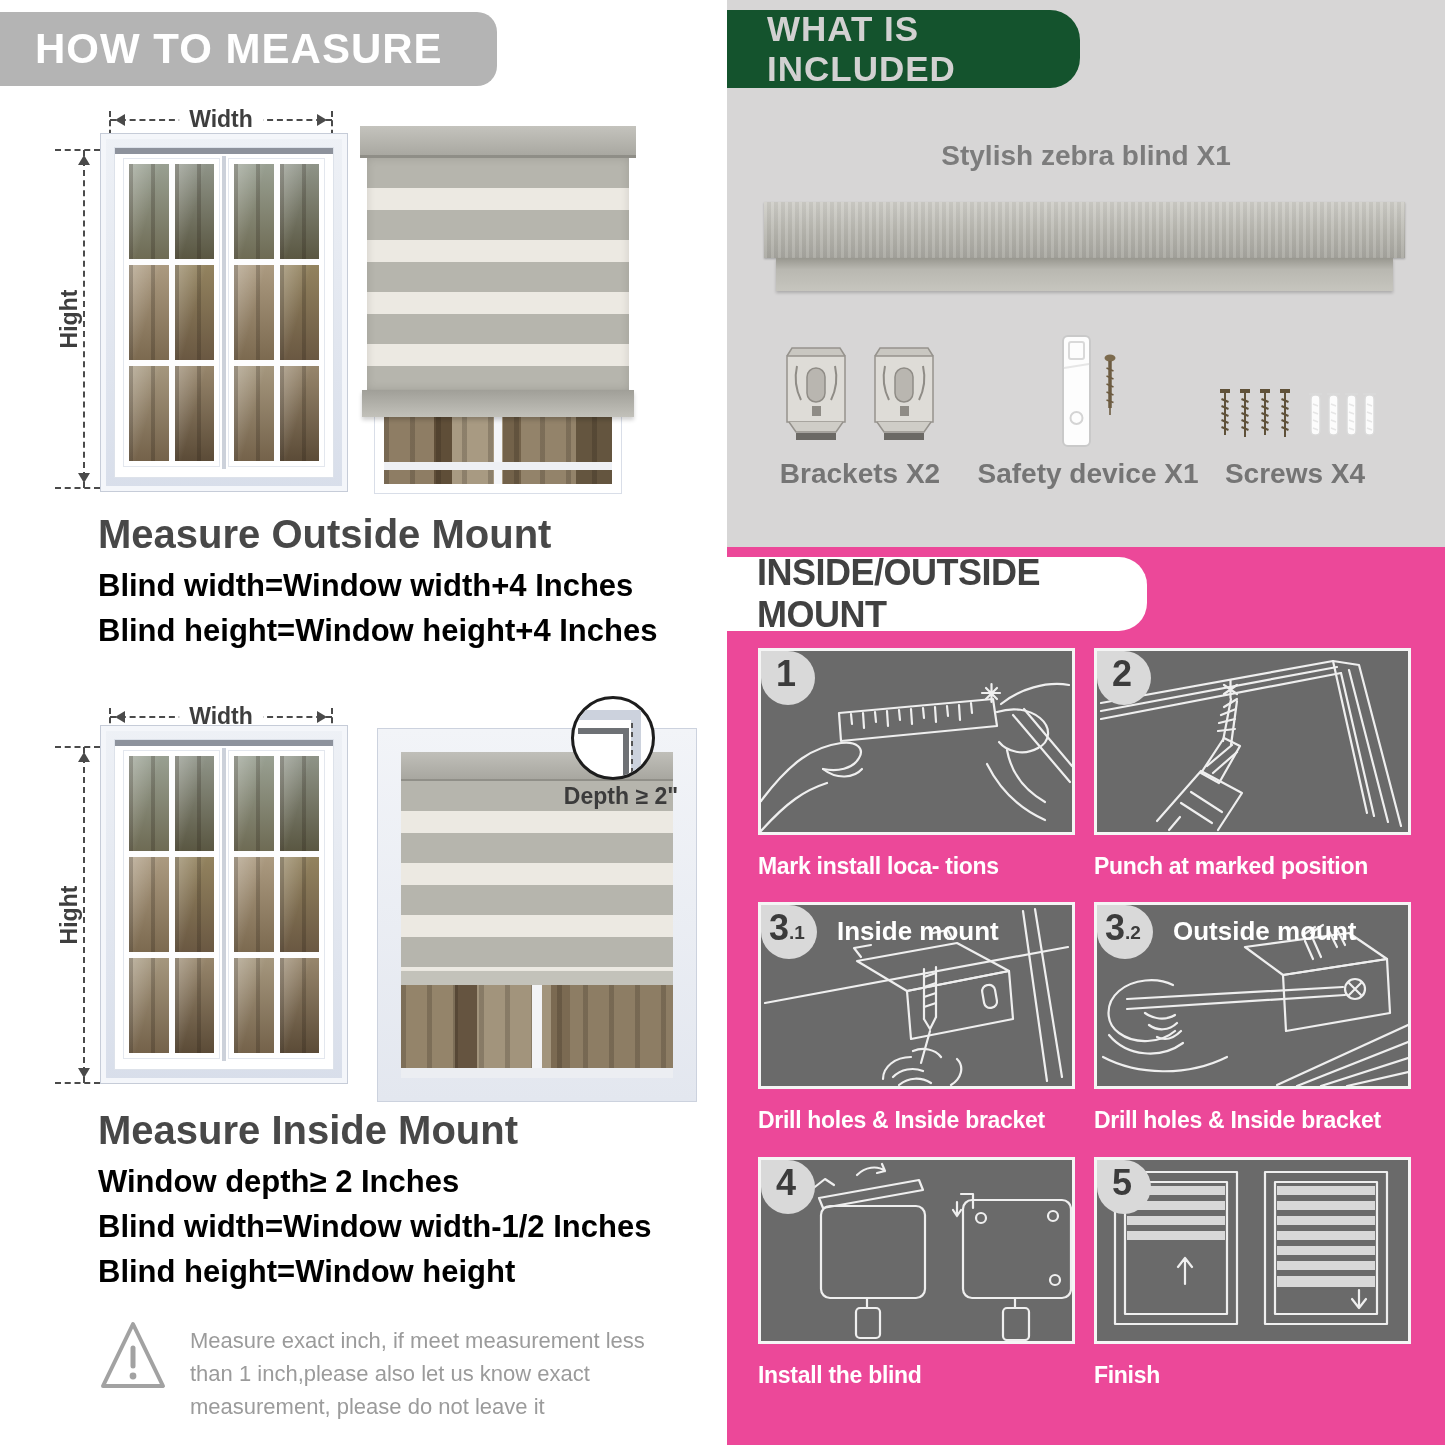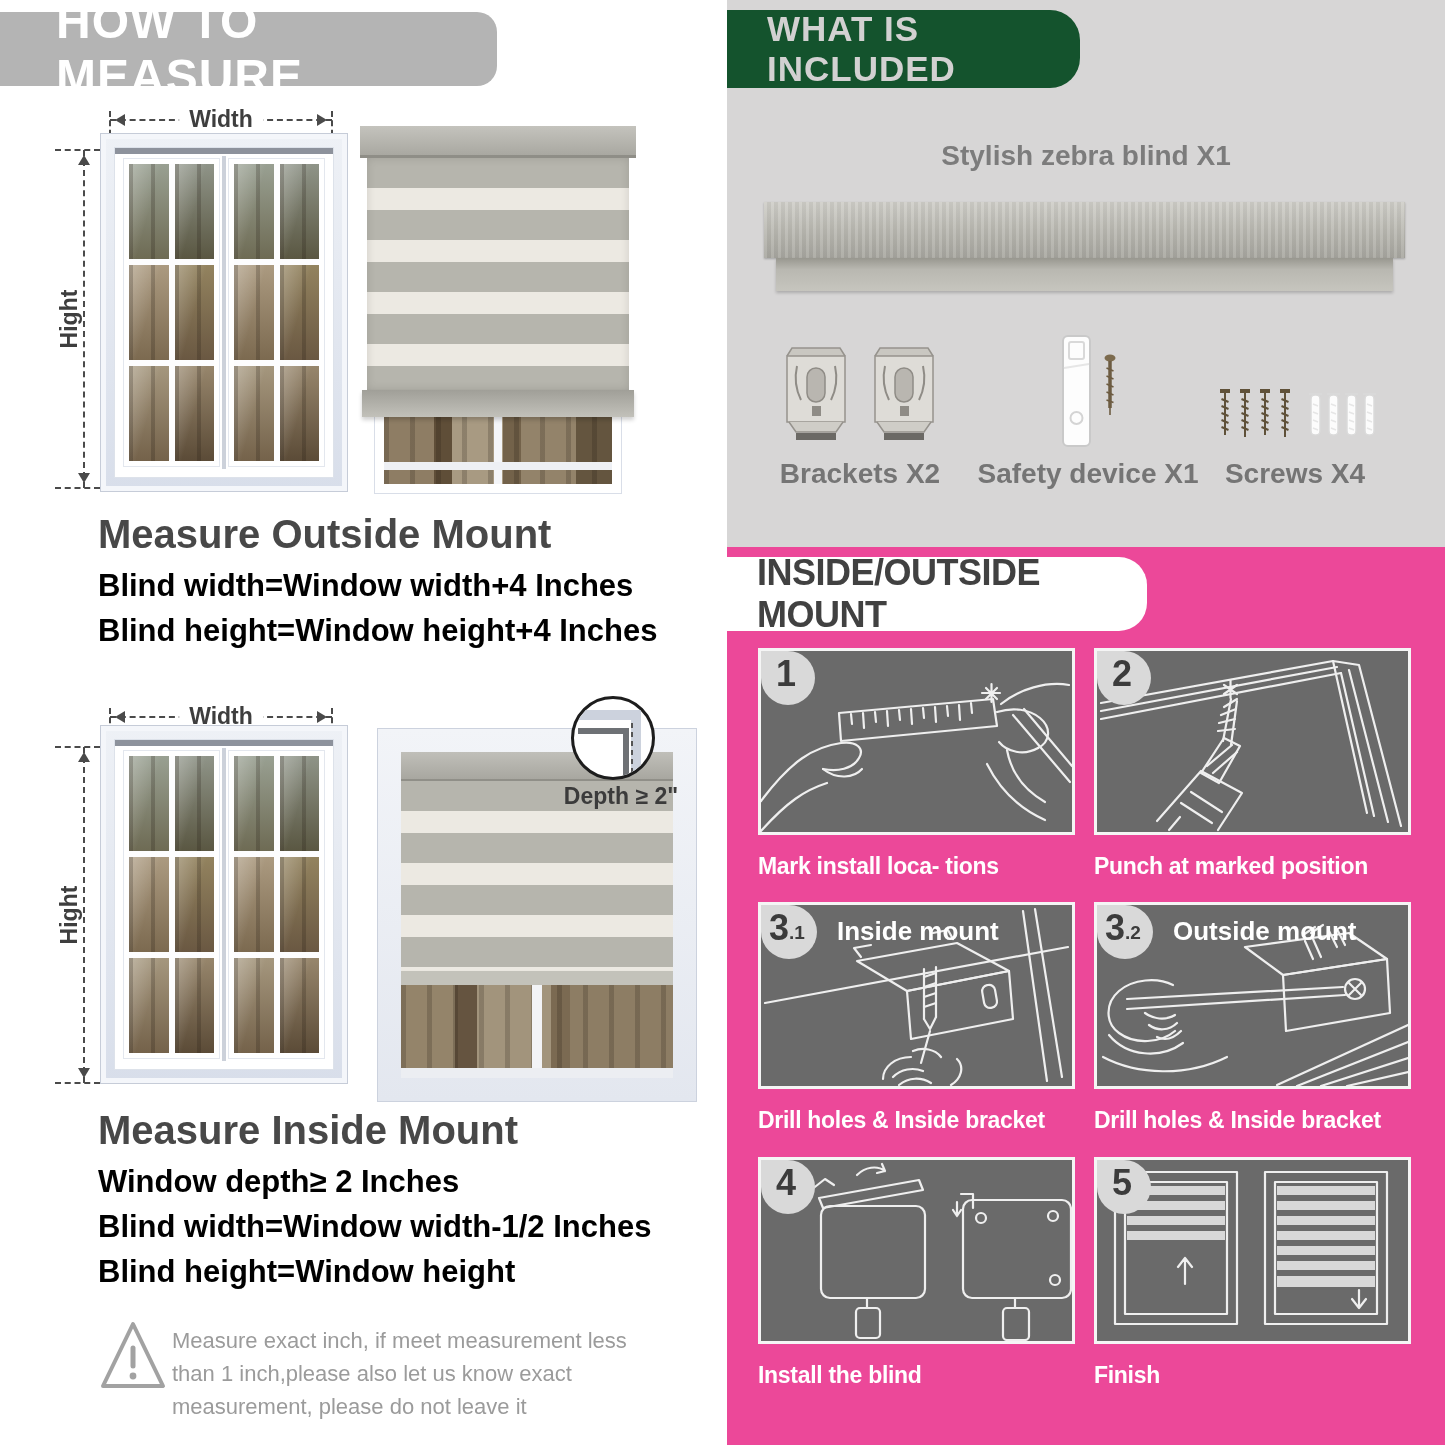--- a/index.html
+++ b/index.html
@@ -1,22 +1,22 @@
 <!DOCTYPE html>
 <html><head>
 <meta charset="utf-8">
 <style>
   * { margin:0; padding:0; box-sizing:border-box; font-family:"Liberation Sans", sans-serif; }
   html,body { background:#fff; }
   .page { position:relative; width:1445px; height:1445px; background:#fff; overflow:hidden; }
 
   
   .how-header { position:absolute; left:0; top:12px; width:497px; height:74px; background:#b4b4b4;
-    border-radius:0 20px 20px 0; color:#fff; font-weight:bold; font-size:48px; letter-spacing:1px;
-    display:flex; align-items:center; padding-left:56px; }
+    border-radius:0 20px 20px 0; color:#fff; font-weight:bold; font-size:42px; letter-spacing:1px;
+    display:flex; align-items:center; padding-left:35px; }
 
   
   .h-arrow { position:absolute; height:0; border-top:2px dashed #4a4a4a; }
   .h-arrow::before { content:''; position:absolute; left:-1px; top:-7px; border:6px solid transparent; border-right:10px solid #4a4a4a; }
   .h-arrow::after  { content:''; position:absolute; right:-1px; top:-7px; border:6px solid transparent; border-left:10px solid #4a4a4a; }
   .h-arrow .dim-label { position:absolute; left:50%; top:-15px; transform:translateX(-50%);
     background:#fff; padding:0 10px; font-size:23px; font-weight:bold; color:#3e3e3e; line-height:1.2; }
   .h-arrow .vtick { position:absolute; top:-10px; height:62px; width:0; border-left:2px dashed #4a4a4a; }
   .h-arrow .vtick.l { left:-1px; } .h-arrow .vtick.r { right:-1px; }
 
@@ -78,21 +78,21 @@
   .if-glass::before { content:''; position:absolute; top:0; bottom:0; left:50%; width:10px; margin-left:-5px; background:#f2f3f6; }
   .if-glass::after { content:''; position:absolute; left:0; right:0; bottom:0; height:10px; background:#eceef2; }
   .zoom-circle { position:absolute; left:193px; top:-33px; width:84px; height:84px; border:3px solid #1d1d1d;
     border-radius:50%; background:#fff; overflow:hidden; z-index:3; }
   .depth-label { position:absolute; left:173px; top:54px; width:140px; text-align:center;
     font-size:23px; font-weight:bold; color:#3b3b3b; z-index:3; }
 
   .h2 { position:absolute; left:98px; font-size:40px; font-weight:bold; color:#484848; }
   .subline { position:absolute; left:98px; font-size:31px; font-weight:bold; color:#000000; }
 
-  .warn-text { position:absolute; left:172px; top:1324px; width:500px; font-size:22px; line-height:1.5; color:#9b9b9b; }
+  .warn-text { position:absolute; left:190px; top:1324px; width:500px; font-size:22px; line-height:1.5; color:#9b9b9b; }
 
   
   .right-col { position:absolute; left:727px; top:0; width:718px; height:1445px; }
   .included { position:absolute; left:0; top:0; width:718px; height:547px; background:#d7d6d6; }
   .included-header { position:absolute; left:0; top:10px; width:353px; height:78px; background:#14532d;
     border-radius:0 30px 30px 0; color:#d2d1d1; font-weight:bold; font-size:35px; letter-spacing:1px;
     display:flex; align-items:center; padding-left:40px; }
   .product-title { position:absolute; left:0; top:140px; width:718px; text-align:center;
     font-size:28px; font-weight:bold; color:#7c7c7c; }
   .rail-top { position:absolute; left:37px; top:202px; width:641px; height:56px;

